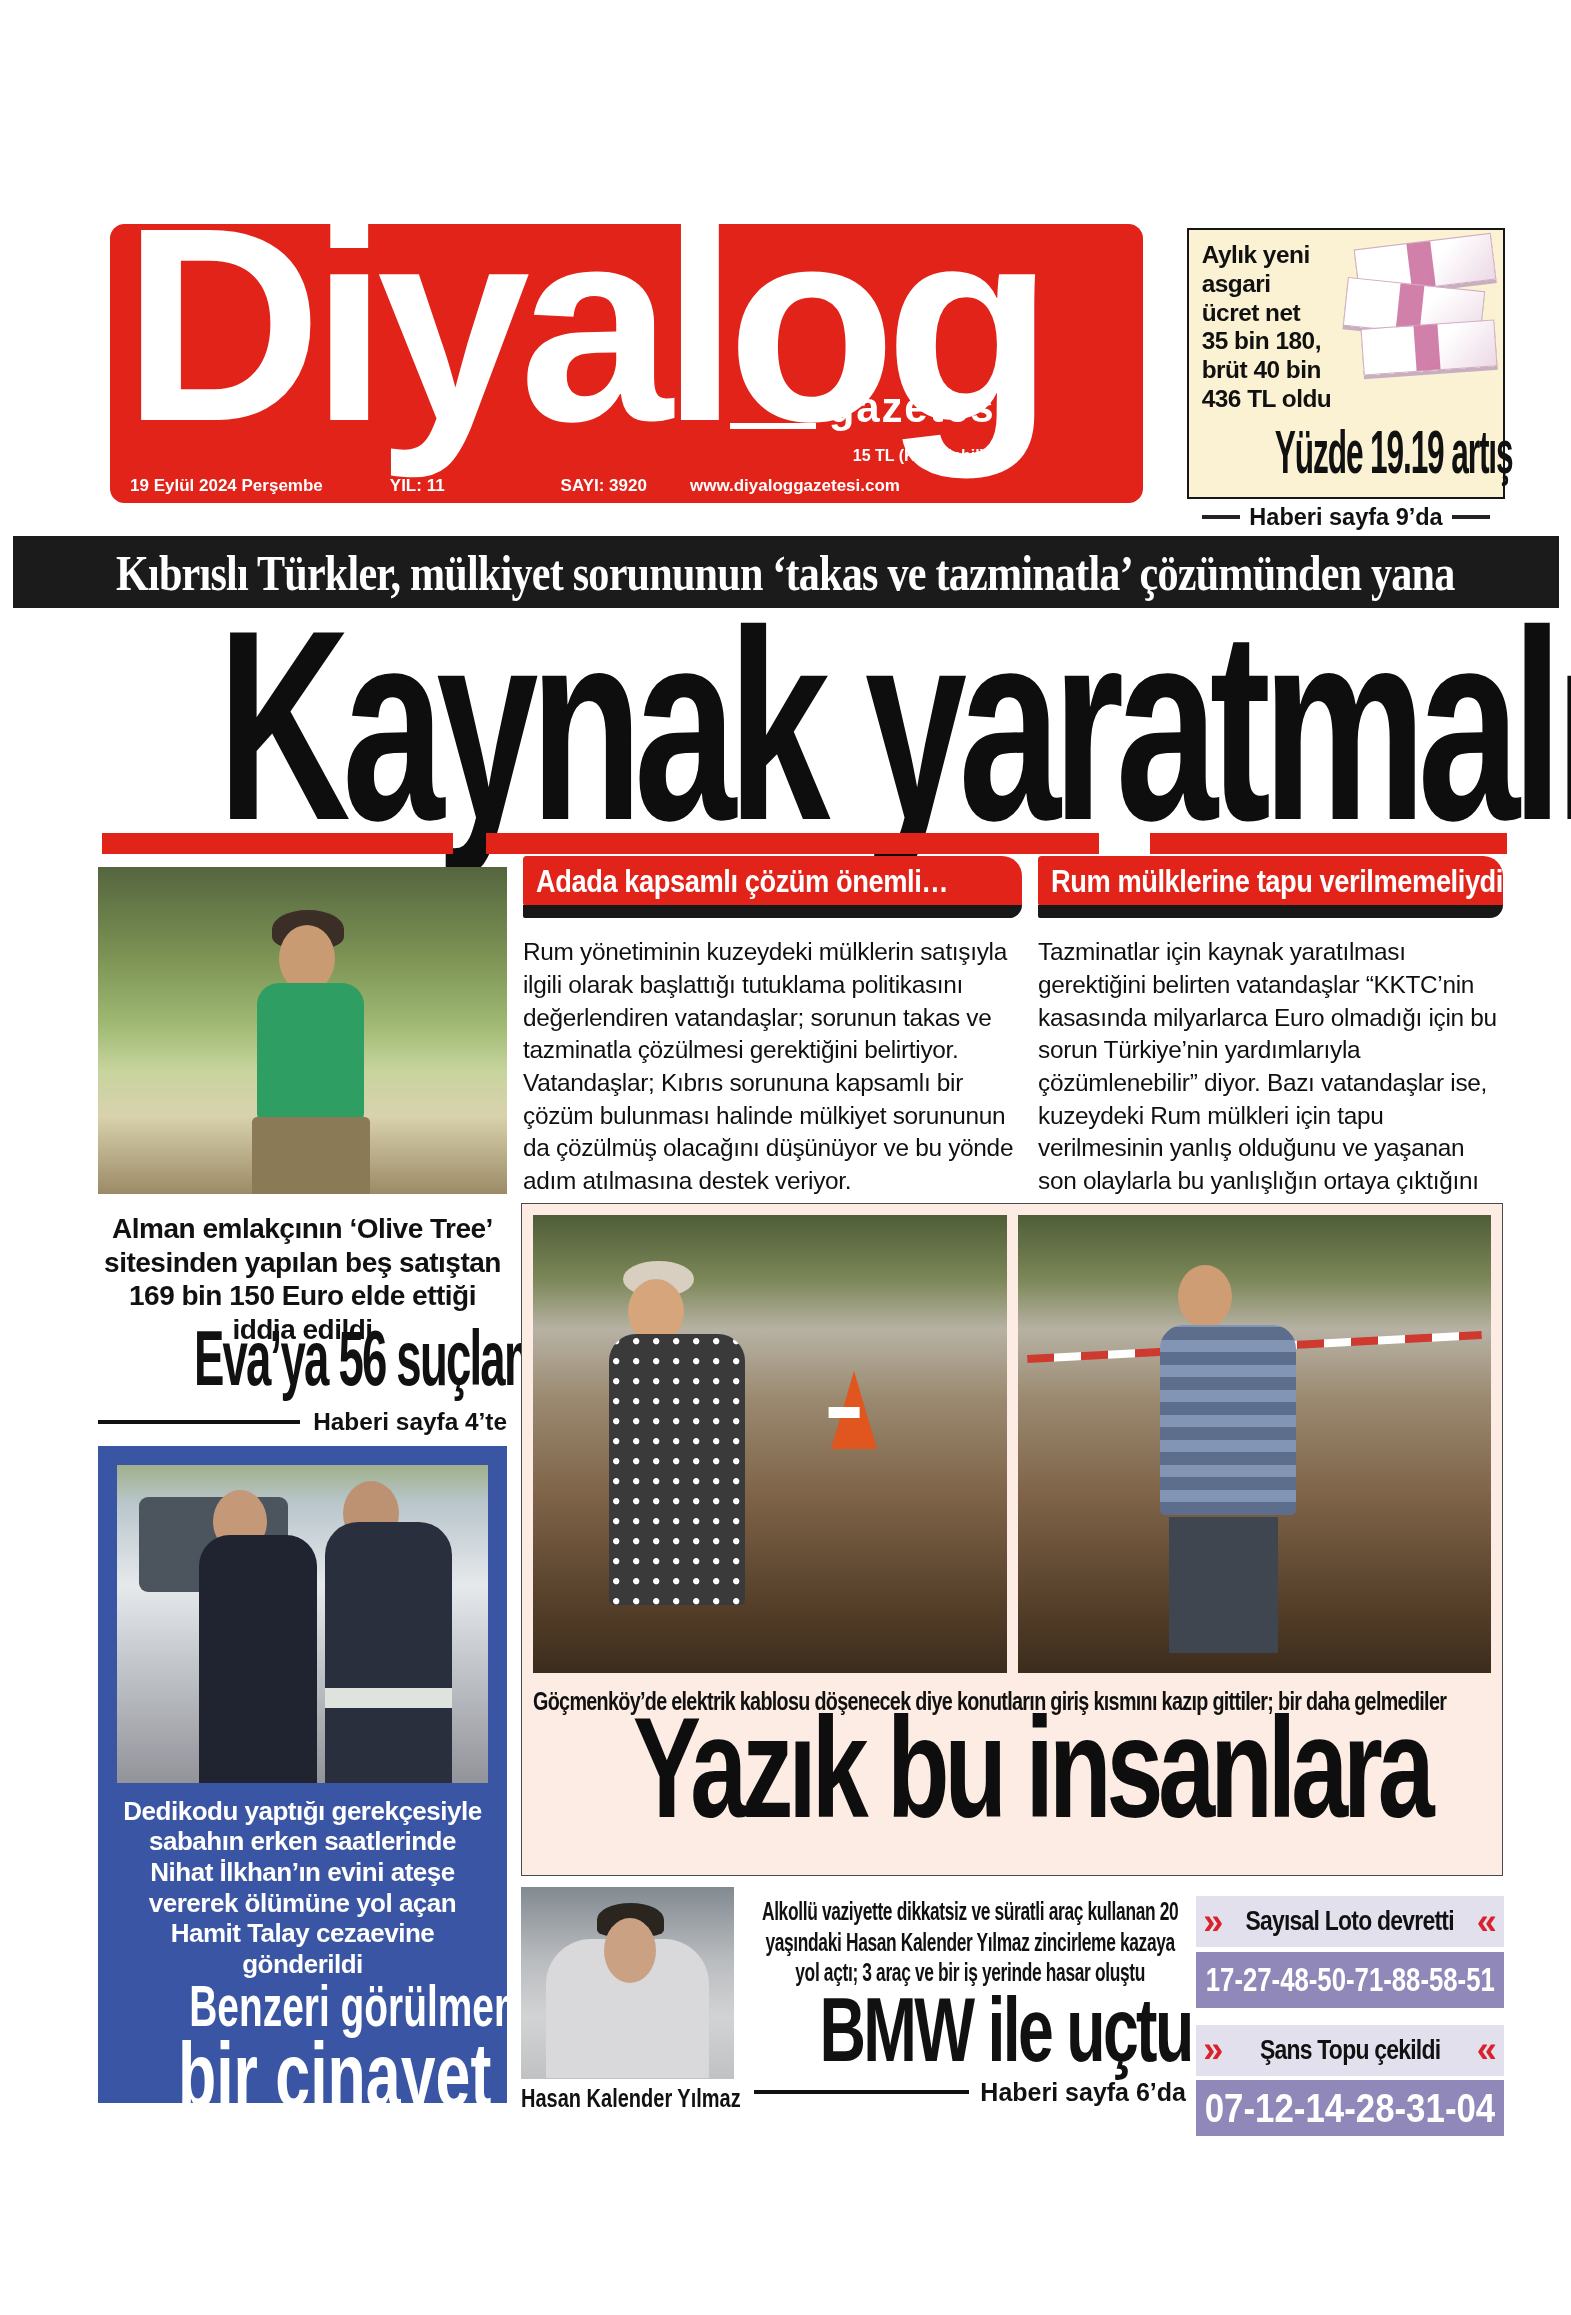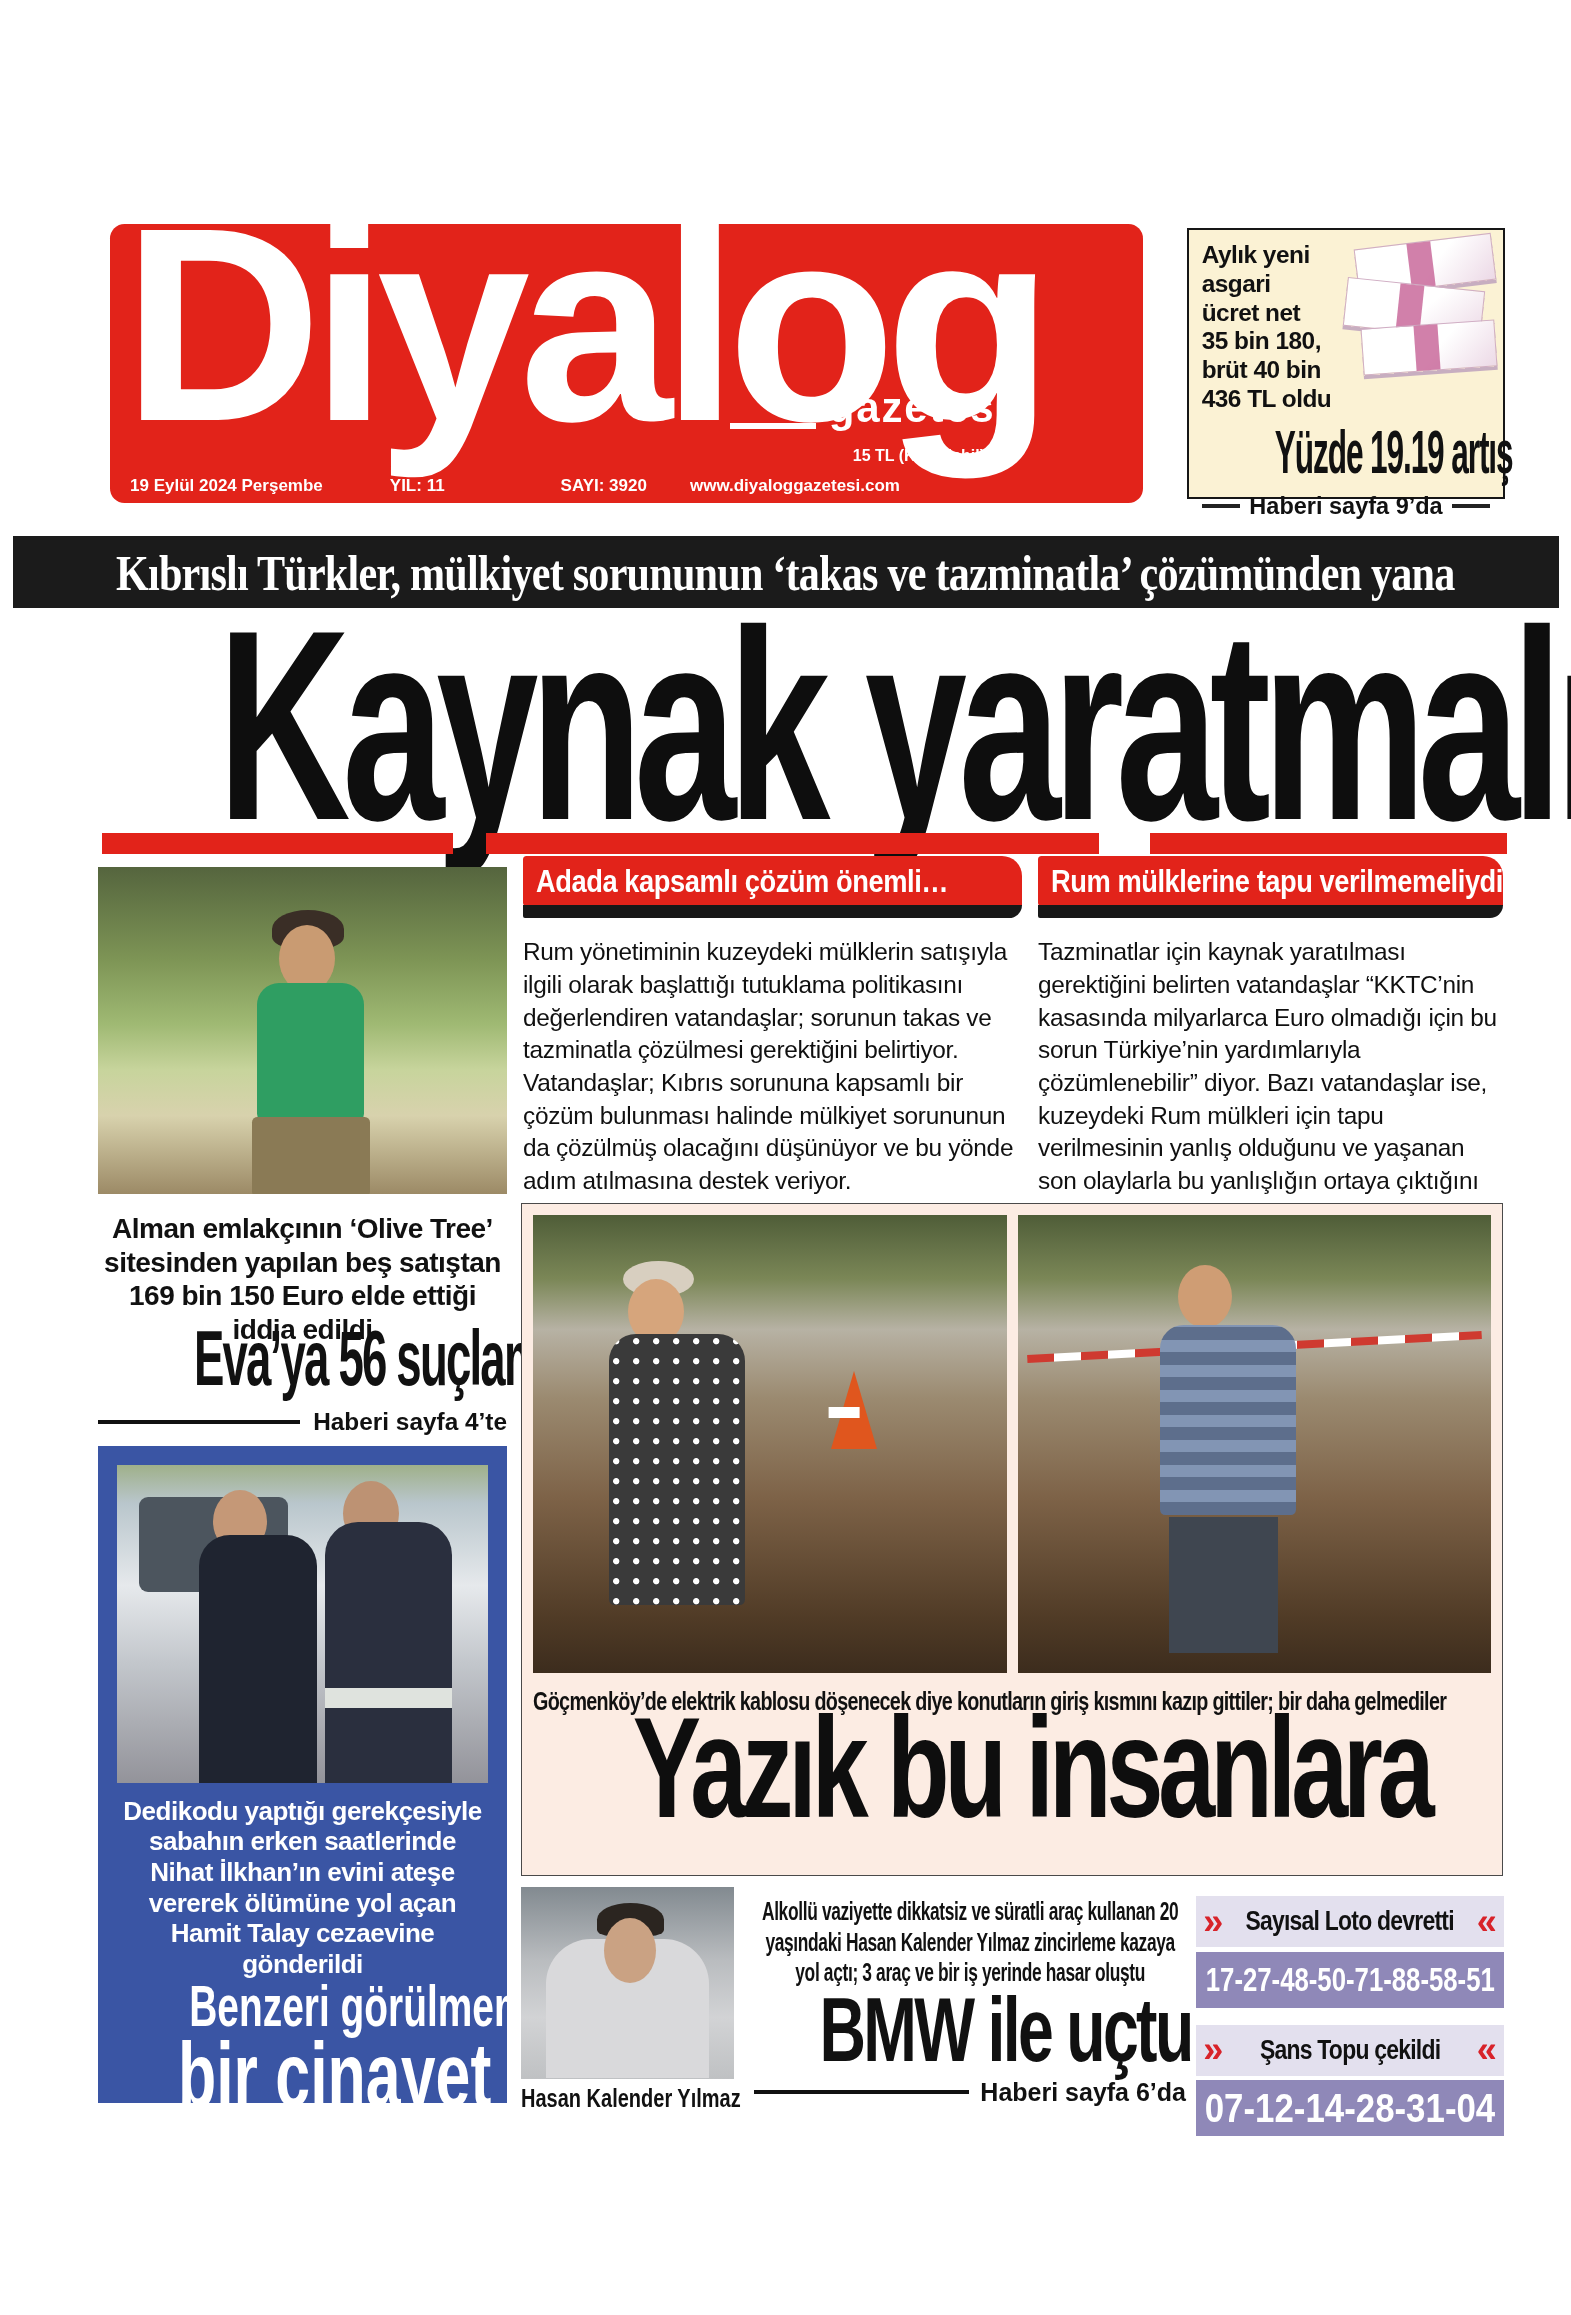--- a/index.html
+++ b/index.html
@@ -27,21 +27,21 @@
   .note{position:absolute;background:linear-gradient(135deg,#ffffff 55%,#ecd9e6);border:0.9px solid #d0aec4;
         box-shadow:0 3.6px 0 #c7aec0;}
   .note.n1{width:136px;height:45px;right:1.8px;top:3.6px;transform:rotate(-7deg);}
   .note.n2{width:136px;height:47px;right:12.7px;top:47px;transform:rotate(6deg);}
   .note.n3{width:132px;height:45px;right:0px;top:87px;transform:rotate(-4deg);}
   .band{position:absolute;left:52px;top:0;width:23.5px;height:100%;background:#c2558e;opacity:.75;}
   .wage-intro{font-size:24.4px;font-weight:bold;line-height:1.18;letter-spacing:-0.5px;}
   .wage-head{clear:both;text-align:center;margin-top:9px;}
   .wage-head span{display:inline-block;font-size:51px;font-weight:bold;letter-spacing:-1.8px;
                   white-space:nowrap;transform:scale(0.62,1.18);transform-origin:center;}
-  .wage-ref{display:flex;align-items:center;gap:9px;margin-top:11px;font-weight:bold;font-size:23.5px;white-space:nowrap;}
+  .wage-ref{display:flex;align-items:center;gap:9px;margin-top:22px;font-weight:bold;font-size:23.5px;white-space:nowrap;}
   .rule-s{flex:1;height:3.6px;background:#222;}
 
   
   .top-banner{left:12.7px;top:536px;width:1546px;height:72px;background:#1b1b1b;display:flex;
               align-items:center;justify-content:center;}
   .top-banner span{color:#fff;font-family:"Liberation Serif",serif;font-weight:bold;font-size:49px;
                    white-space:nowrap;letter-spacing:-0.9px;transform:scale(0.86,1.05);}
 
   
   .main-head{left:0;top:604px;width:1571px;text-align:center;}

